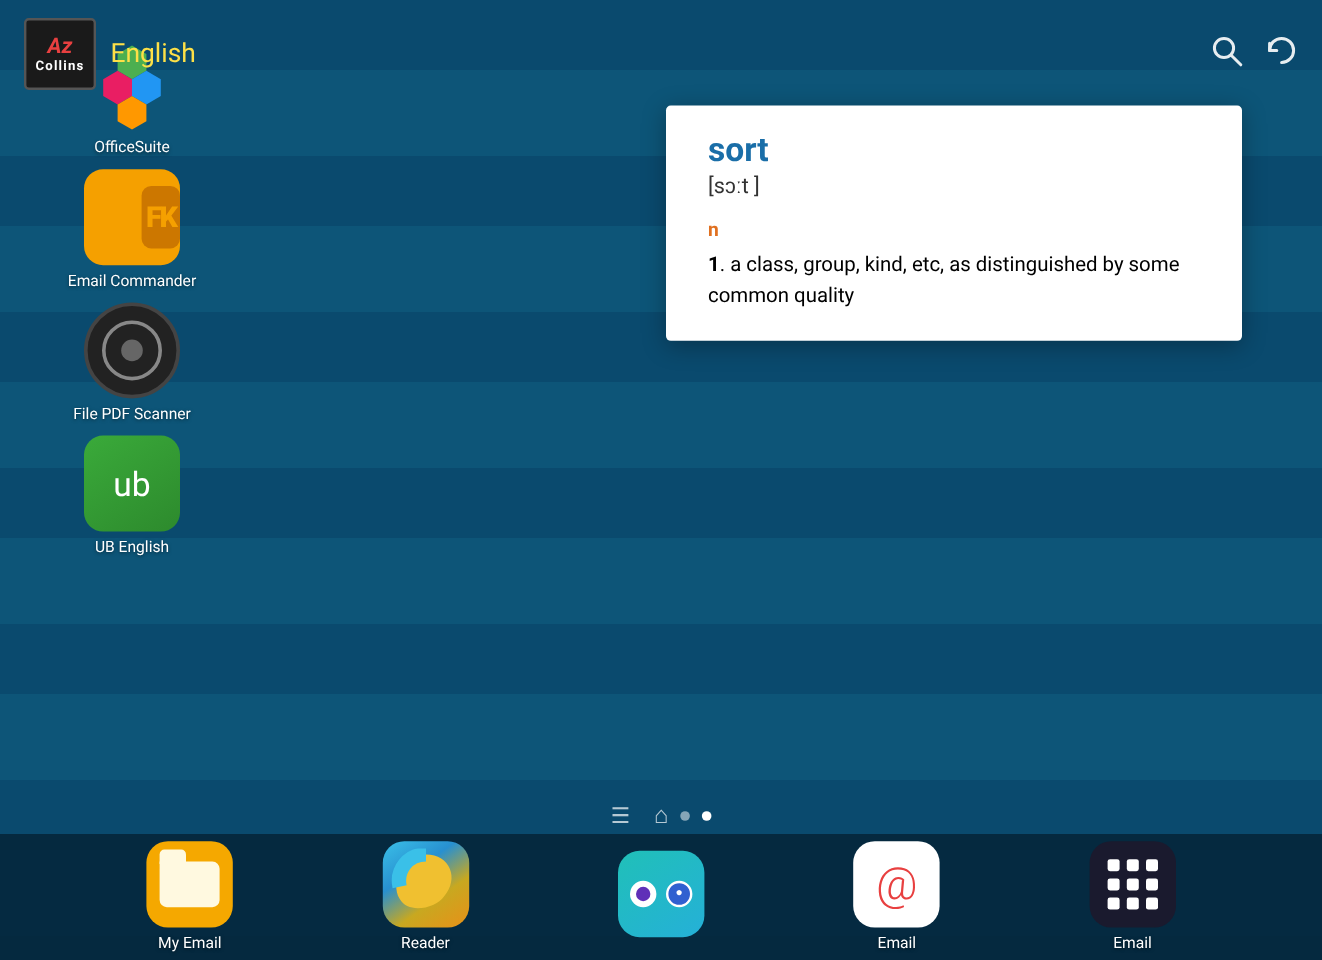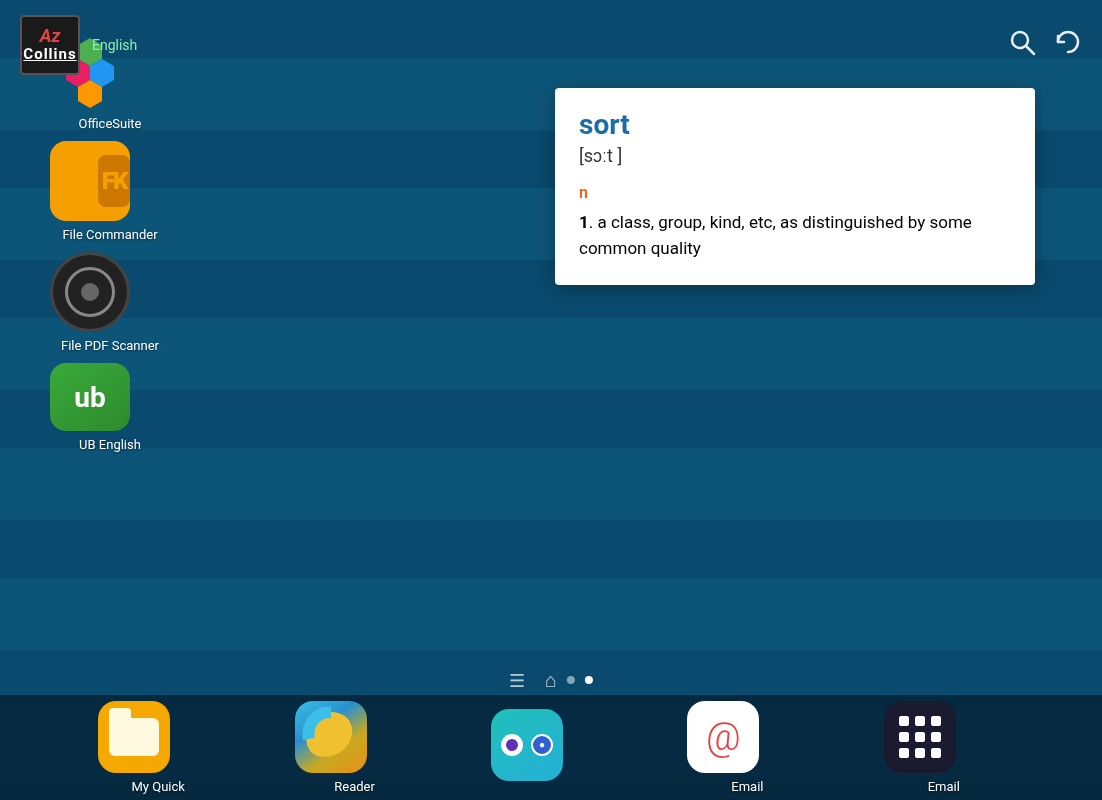--- a/index.html
+++ b/index.html
@@ -66,48 +66,47 @@
     .collins-badge .az {
       color: #e84040;
       font-size: 18px;
       font-weight: bold;
       font-style: italic;
       line-height: 1;
     }
 
     .collins-badge .collins-text {
       color: white;
-      font-size: 15px;
+      font-size: 11px;
       font-weight: bold;
       letter-spacing: 1px;
-      text-decoration: underline;
     }
 
     .lang-label {
-      color: #86efac;
-      font-size: 14px;
+      color: #fde047;
+      font-size: 22px;
       font-weight: 400;
     }
 
     .icon-btn {
       cursor: pointer;
       color: white;
       font-size: 26px;
       opacity: 0.9;
     }
 
     
     .dict-popup {
       position: absolute;
       top: 88px;
       left: 555px;
       width: 480px;
       background: white;
       border-radius: 4px;
-      padding: 20px 24px 24px;
+      padding: 20px 35px 24px;
       box-shadow: 0 4px 20px rgba(0,0,0,0.3);
       z-index: 20;
     }
 
     .dict-word {
       color: #1a6ea8;
       font-size: 28px;
       font-weight: bold;
       margin-bottom: 4px;
     }
@@ -142,20 +141,21 @@
       left: 50px;
       display: flex;
       flex-direction: column;
       gap: 10px;
       z-index: 5;
     }
 
     .app-icon {
       display: flex;
       flex-direction: column;
+      align-items: center;
       gap: 6px;
       cursor: pointer;
       width: 120px;
     }
 
     .app-icon-img {
       width: 80px;
       height: 80px;
       border-radius: 16px;
       display: flex;
@@ -294,29 +294,29 @@
     .pdf-center {
       width: 18px;
       height: 18px;
       border-radius: 50%;
       background: #666;
     }
 
     
     .ub-badge {
       width: 80px;
-      height: 68px;
+      height: 80px;
       border-radius: 16px;
       background: linear-gradient(145deg, #3aaa3a, #2d8a2d);
       display: flex;
       align-items: center;
       justify-content: center;
       color: white;
       font-size: 28px;
-      font-weight: bold;
+      font-weight: normal;
     }
 
     
     .myfiles-icon {
       width: 72px;
       height: 72px;
       border-radius: 18px;
       background: #f5a800;
       display: flex;
       align-items: center;
@@ -452,21 +452,21 @@
         <polygon points="40,50 52,57 52,71 40,78 28,71 28,57" fill="#FF9800"></polygon>
       </svg>
     </div>
     <span class="app-icon-label">OfficeSuite</span>
   </div>
 
   <div class="app-icon">
     <div class="fk-badge">
       <div class="fk-inner">FK</div>
     </div>
-    <span class="app-icon-label">File Commander</span>
+    <span class="app-icon-label">Email Commander</span>
   </div>
 
   <div class="app-icon">
     <div class="pdf-circle">
       <div class="pdf-inner-circle">
         <div class="pdf-center"></div>
       </div>
     </div>
     <span class="app-icon-label">File PDF Scanner</span>
   </div>
@@ -483,21 +483,21 @@
   <div class="nav-dot"></div>
   <div class="nav-dot active"></div>
 </div>
 
 <div class="bottom-dock">
 
   <div class="app-icon">
     <div class="myfiles-icon">
       <div class="folder-shape"></div>
     </div>
-    <span class="app-icon-label">My Quick</span>
+    <span class="app-icon-label">My Email</span>
   </div>
 
   <div class="app-icon">
     <div class="dock-icon-img" style="background: linear-gradient(145deg, #3ac0e8 0%, #2890d0 35%, #c8a820 65%, #e89018 100%); overflow: hidden;">
       <svg width="60" height="60" viewBox="0 0 60 60">
         <path d="M30 5 C50 5, 58 25, 45 40 C38 50, 15 55, 8 42 C0 28, 10 5, 30 5Z" fill="#f0c030"></path>
         <path d="M30 5 C50 5, 58 25, 45 40 C38 50, 15 55, 8 42 C0 28, 10 5, 30 5Z" fill="none" stroke="#2890d0" stroke-width="0"></path>
         <path d="M30 5 C15 5, 5 18, 8 32" fill="none" stroke="#3ac0e8" stroke-width="12"></path>
       </svg>
     </div>

